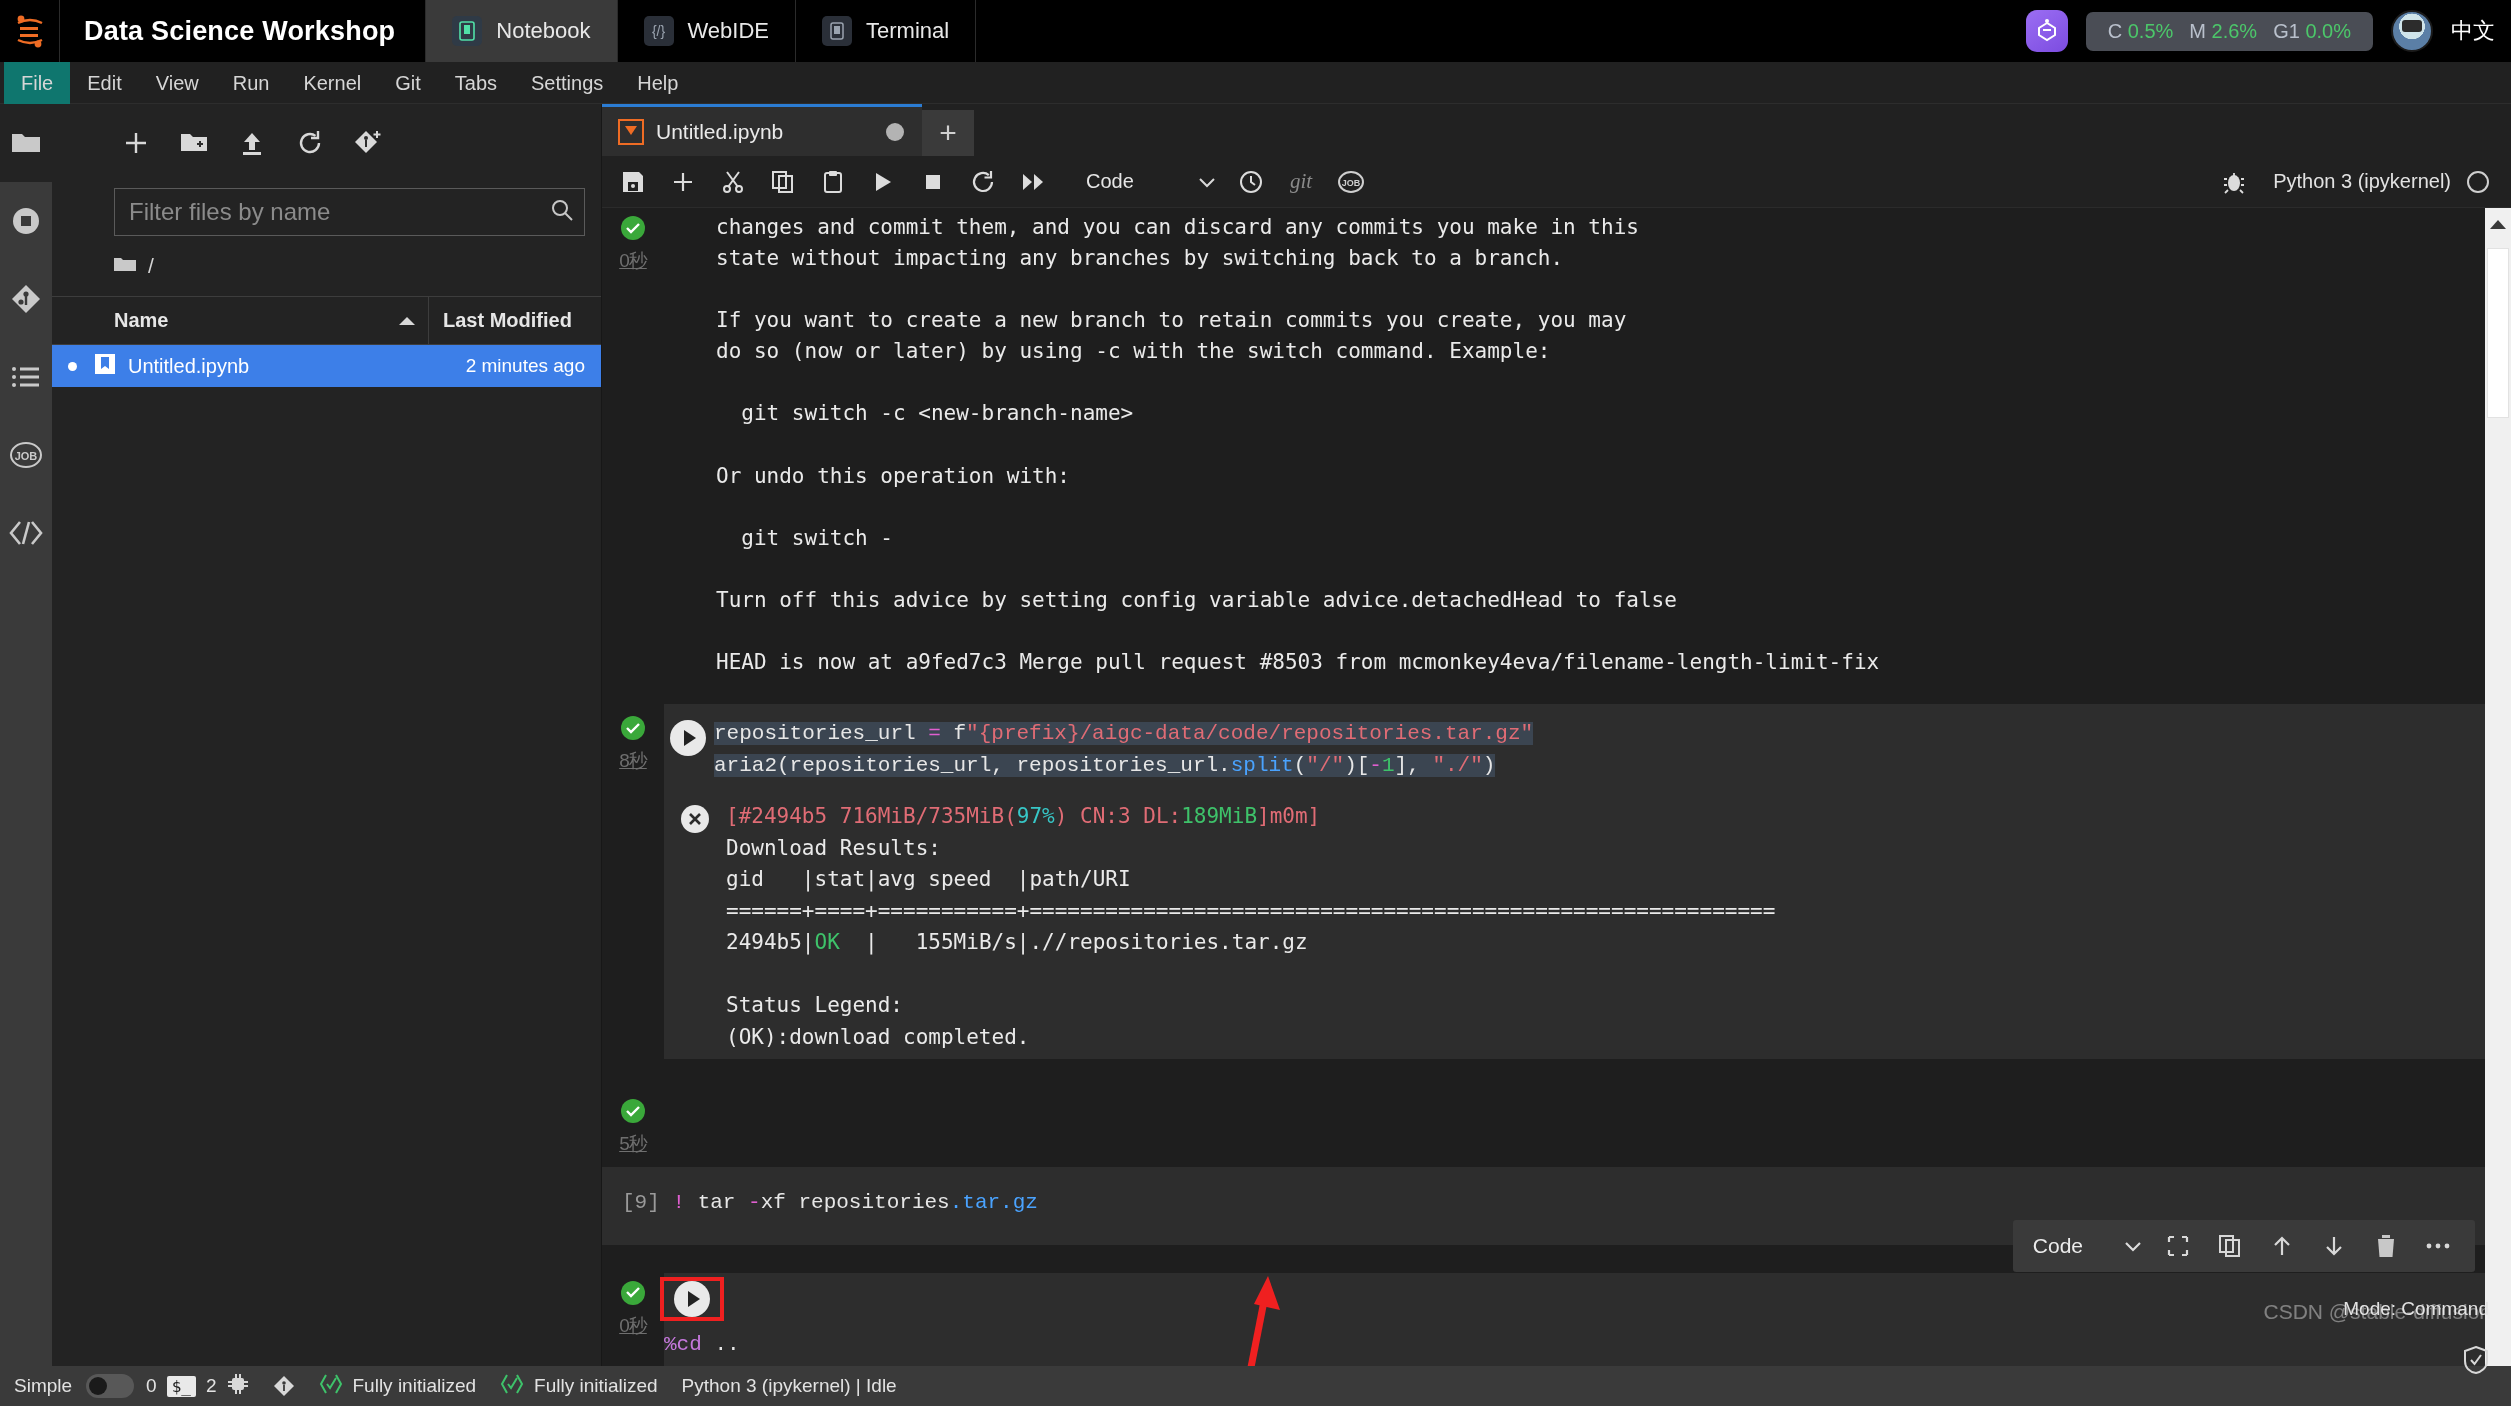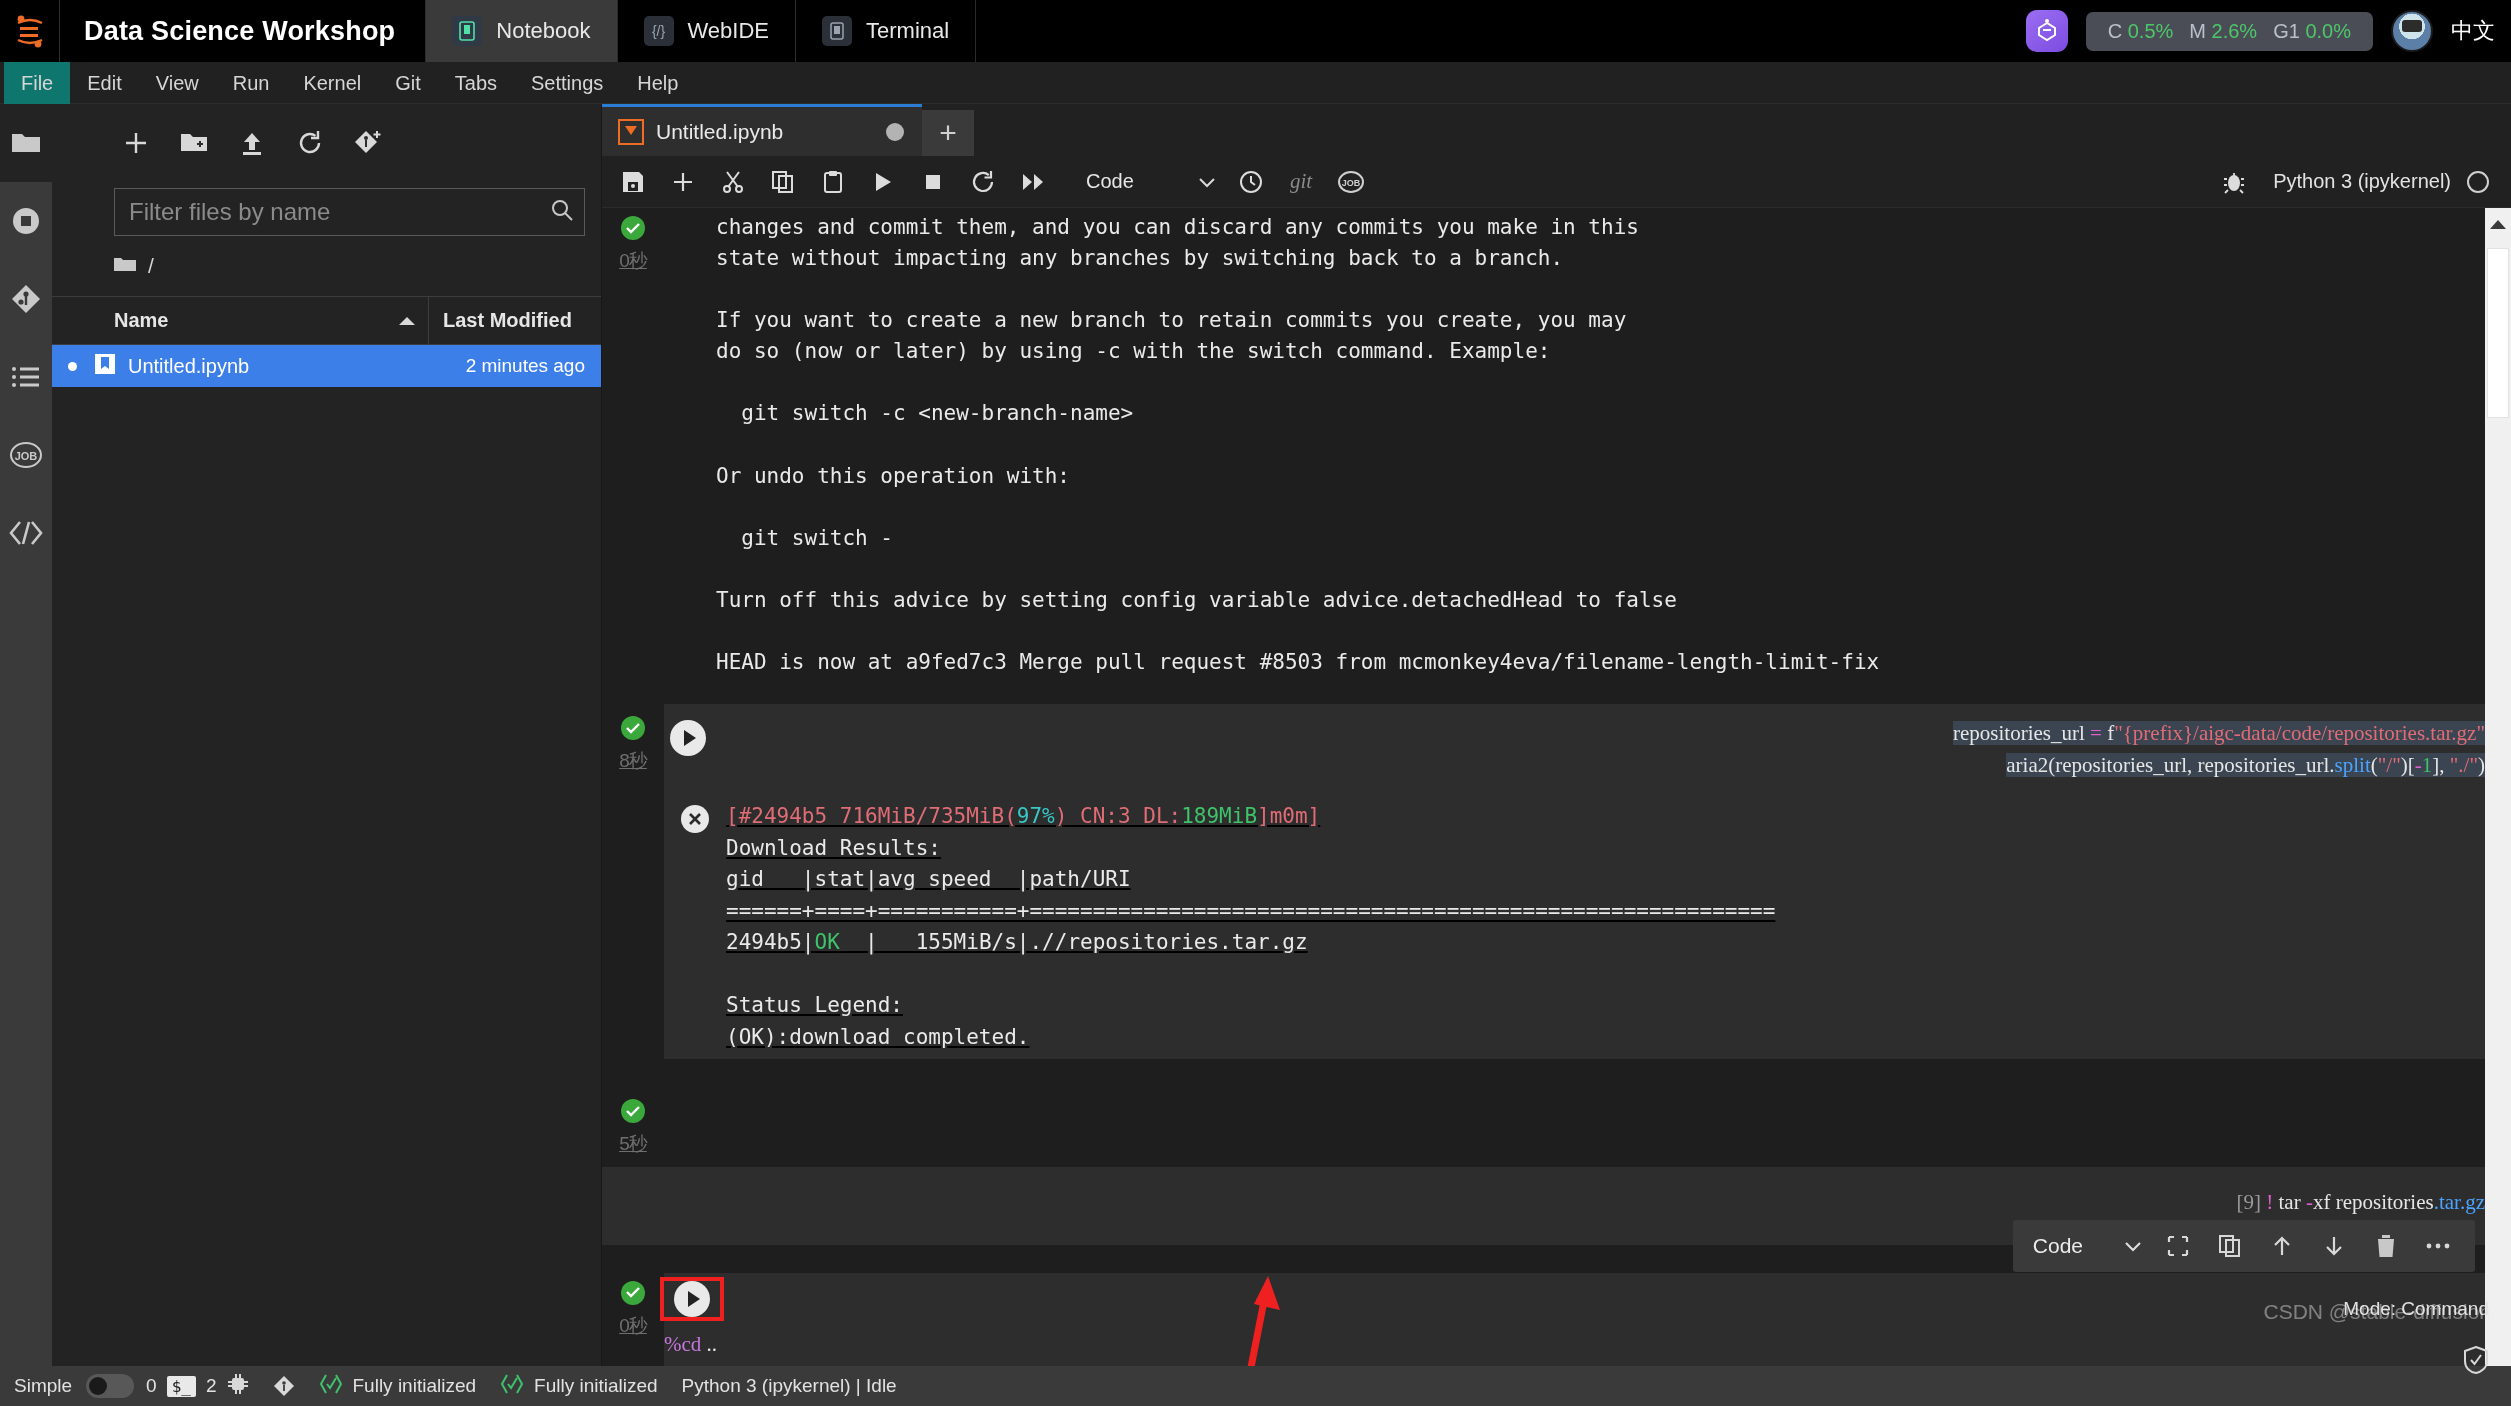--- a/index.html
+++ b/index.html
@@ -179,38 +179,37 @@
   .run-btn {
     width:36px; height:36px; border-radius:50%; background:#e9e9e9;
     display:flex; align-items:center; justify-content:center;
     margin:6px 8px 0 6px; flex:0 0 36px; cursor:pointer;
   }
   .run-btn i { width:0;height:0;border-top:8px solid transparent;border-bottom:8px solid transparent;border-left:12px solid #222; margin-left:3px; }
   .run-btn.highlight { outline:4px solid #ef2020; border-radius:0; background:#2d2d2d; width:56px; height:52px; margin:0 4px 0 0;}
   .run-btn.highlight .inner { width:36px;height:36px;border-radius:50%;background:#e9e9e9;display:flex;align-items:center;justify-content:center; }
   .run-btn.highlight i { border-left-color:#222; }
   .code-lines {
-    flex:1; font-family:Liberation Serif, serif;
+    flex:1; font-family:Liberation Mono, monospace;
     font-size:21px; line-height:1.5; white-space:pre; color:#e6e6e6;
     padding-top:4px;
-    text-align:right;
   }
   .code-sel { background:#3b4551; }
   .prompt { color:#9a9a9a; }
   .tok-op { color:#e05fd0; }
   .tok-str { color:#e06c75; }
   .tok-fn { color:#4aa3ff; }
   .tok-num { color:#3ec26a; }
   .tok-bang { color:#e05fd0; }
   .tok-mag { color:#c678dd; }
   .tok-attr { color:#4aa3ff; }
 
   .err-badge { width:28px; height:28px; border-radius:50%; background:#e8e8e8; display:flex;align-items:center;justify-content:center; }
 
-  .out-area { display:flex; padding:10px 0 6px 0; background:#2d2d2d;text-decoration:underline;}
+  .out-area { display:flex; padding:10px 0 6px 0; background:#2d2d2d;}
   .out-area.plain { background:#2d2d2d; }
   .out-gutter { width:62px; flex:0 0 62px; display:flex; justify-content:center; padding-top:4px; }
   .out-content { flex:1; font-family:"DejaVu Sans Mono","Liberation Mono",monospace; font-size:21px; line-height:1.5; white-space:pre; color:#eaeaea; }
   .c-teal { color:#37c7c7; }
   .c-green { color:#3ec26a; }
   .c-red { color:#e06c75; }
 
   
   .cell-toolbar {
     position:absolute; right:36px; top:1012px; height:52px;

